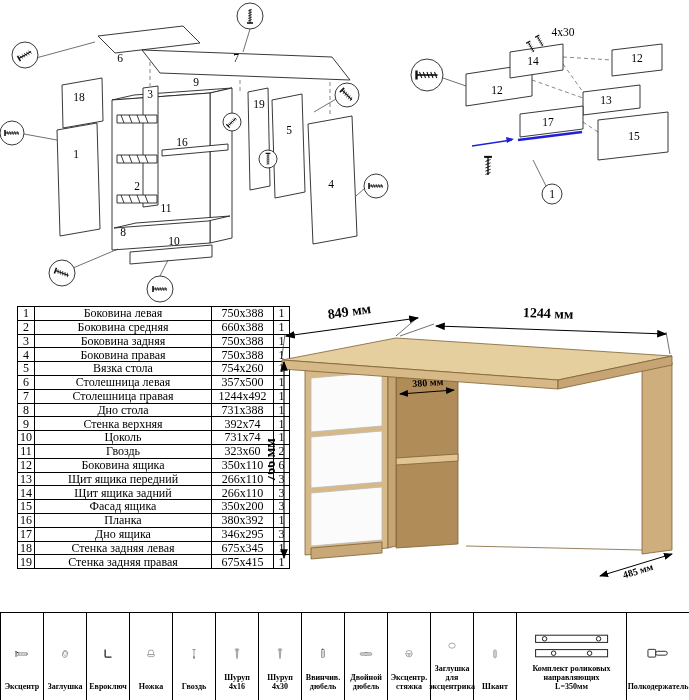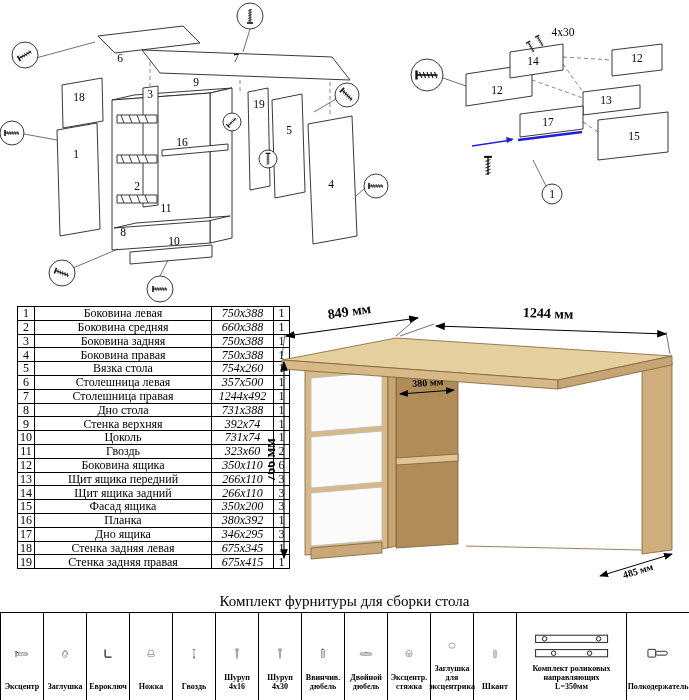--- a/index.html
+++ b/index.html
@@ -10,21 +10,21 @@
   svg text { font-family:"Liberation Serif", serif; fill:#000; }
 
   .main-diagram   { position:absolute; left:0;   top:0;   width:400px; height:305px; }
   .detail-diagram { position:absolute; left:400px; top:12px; width:289px; height:218px; }
   .desk-render    { position:absolute; left:268px; top:300px; width:421px; height:292px; }
 
   .parts-table { position:absolute; left:17px; top:306px; border-collapse:collapse; font-size:12px; }
   .parts-table td { border:1px solid #000; padding:0 2px; height:13.8px; line-height:1.02; white-space:nowrap; }
   .col-num  { width:17px;  text-align:center; }
   .col-name { width:177px; text-align:center; }
-  .col-size { width:62px;  text-align:center;font-style:italic; }
+  .col-size { width:62px;  text-align:center; }
   .col-qty  { width:16px;  text-align:center; }
 
   .hw-title { position:absolute; left:0; top:593px; width:689px; text-align:center; font-size:15px; }
   .hw-table { position:absolute; left:0; top:612px; width:689px; border-collapse:collapse; table-layout:fixed; }
   .hw-table td { border:1px solid #000; padding:14px; vertical-align:bottom;font-weight:bold; }
   .hw-cell { height:60px; }
   .hw-icon { height:38px; display:flex; align-items:center; justify-content:center; overflow:hidden; }
   .hw-icon svg { height:36px; max-width:100%; }
   .hw-name { font-size:8px; text-align:center; line-height:1.12; min-height:19px;
              display:flex; align-items:flex-end; justify-content:center; }
@@ -349,21 +349,20 @@
       <text class="dimb" text-anchor="middle" transform="translate(7 160) rotate(-90)">766 мм</text>
 
       <line x1="132" y1="94" x2="186" y2="90" stroke="#000" stroke-width="1" marker-start="url(#ah)" marker-end="url(#ah)"></line>
       <text class="dims" x="160" y="86" text-anchor="middle" transform="rotate(-4 160 86)">380 мм</text>
 
       <line x1="332" y1="276" x2="404" y2="254" stroke="#000" stroke-width="1" marker-start="url(#ah)" marker-end="url(#ah)"></line>
       <text class="dims" x="371" y="274" text-anchor="middle" transform="rotate(-17 371 274)">485 мм</text>
     </g>
   </svg>
 
-  <div class="hw-title">Комплект фурнитуры для сборки стола</div>
   <table class="hw-table">
     <colgroup>
         <col style="width: 43px;">
         <col style="width: 43px;">
         <col style="width: 43px;">
         <col style="width: 43px;">
         <col style="width: 43px;">
         <col style="width: 43px;">
         <col style="width: 43px;">
         <col style="width: 43px;">

